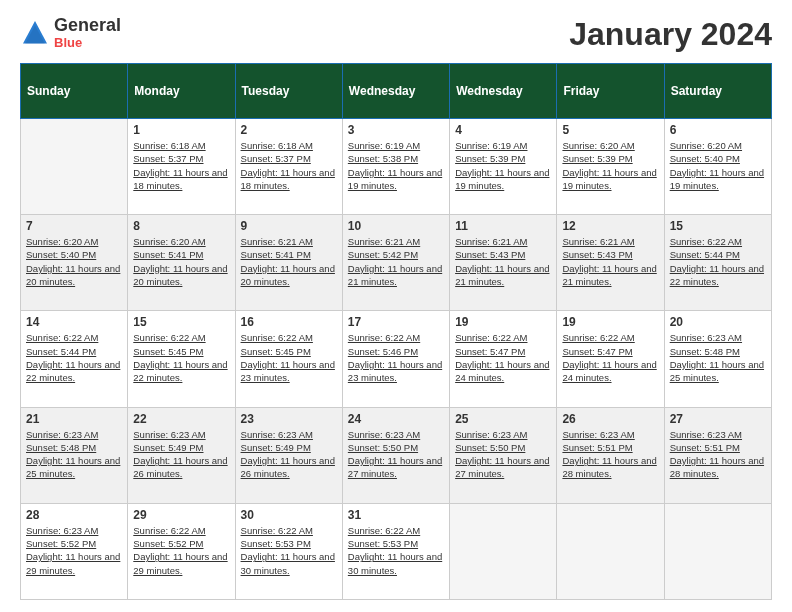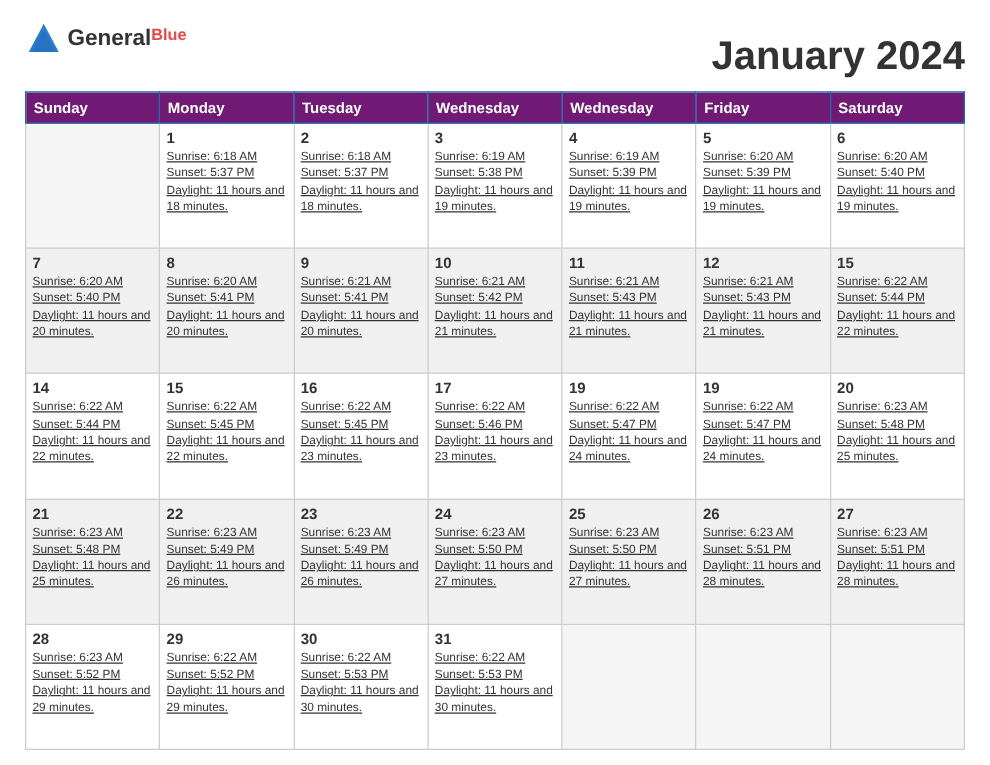--- a/index.html
+++ b/index.html
@@ -23,61 +23,61 @@
       align-items: flex-start;
       margin-bottom: 10px;
     }
     .logo {
       display: flex;
       align-items: center;
       gap: 4px;
     }
     .logo-text {
       display: flex;
+      flex-direction: column;
       line-height: 1.1;
     }
     .logo-general {
       font-size: 18px;
       font-weight: bold;
       color: #333;
     }
     .logo-blue {
       font-size: 13px;
       font-weight: bold;
       color: #ef4444;
     }
     .logo-icon {
       width: 30px;
       height: 30px;
     }
     .title-block {
       text-align: right;
-      margin-top: 10px;
     }
     .month-year {
       font-size: 32px;
       font-weight: bold;
       color: #333;
     }
     .location {
       font-size: 14px;
       color: #555;
     }
     .calendar {
       flex: 1;
       border: 1px solid #ccc;
       border-collapse: collapse;
       width: 100%;
       table-layout: fixed;
     }
     .calendar th {
-      background: #701a75;
+      background: #14532d;
       color: #fff;
       text-align: left;
-      padding: 5px 6px;
+      padding: 20px 6px;
       font-size: 12px;
       border: 1px solid #1a6db1;
     }
     .calendar td {
       border: 1px solid #ccc;
       vertical-align: top;
       padding: 4px 5px;
       font-size: 10px;
       color: #333;
       background: #fff;

